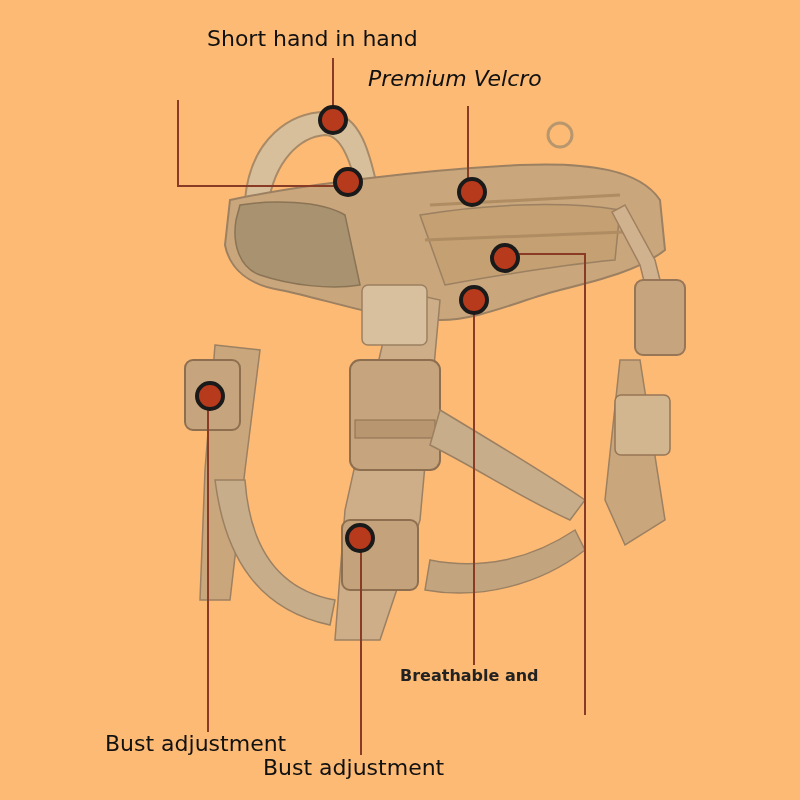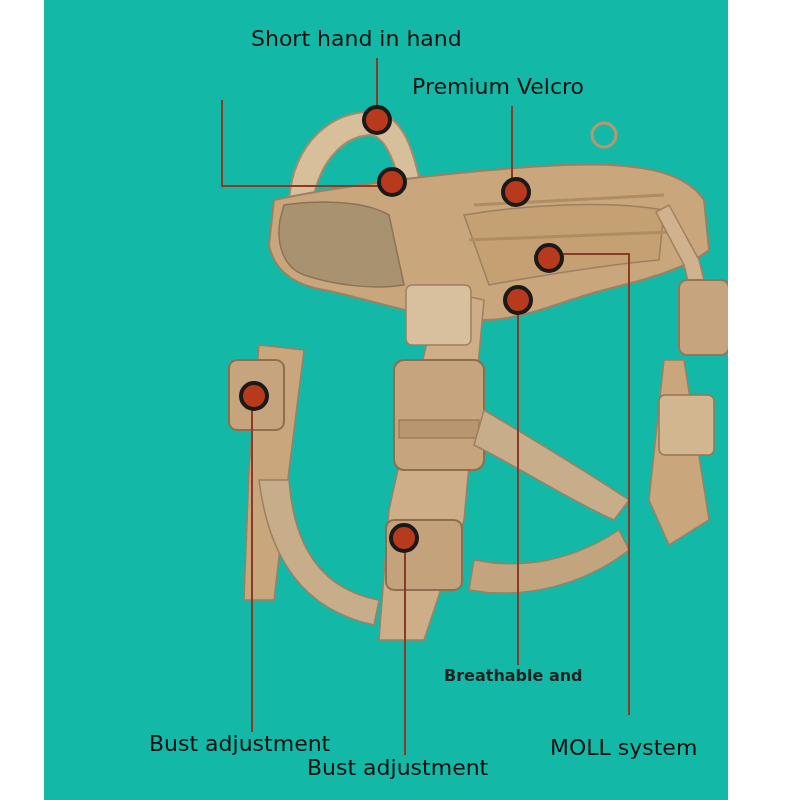--- a/index.html
+++ b/index.html
@@ -1,16 +1,16 @@
 <!DOCTYPE html>
 <html><head>
 <meta charset="utf-8">
 <style>
   html,body{margin:0;padding:0;background:#ffffff;}
-  #stage{position:relative;width:684px;height:800px;overflow:hidden;background:#14b8a6;font-family:"DejaVu Sans","Liberation Sans",sans-serif;margin-left:44px;}
+  #stage{position:relative;width:800px;height:800px;overflow:hidden;background:#fdba74;font-family:"DejaVu Sans","Liberation Sans",sans-serif;}
   svg{position:absolute;left:0;top:0;}
   .label{position:absolute;color:#111;font-size:22px;white-space:nowrap;line-height:1;}
   .label.small{font-size:16px;font-weight:bold;color:#222;text-align:center;}
 </style>
 </head>
 <body>
 
 <div id="stage">
 
   <svg width="800" height="800" viewBox="0 0 800 800">
@@ -78,18 +78,17 @@
       <g>
           <circle cx="210" cy="396" r="13" fill="#b83a1d" stroke="#1a1a1a" stroke-width="4"></circle>
         </g>
       <g>
           <circle cx="360" cy="538" r="13" fill="#b83a1d" stroke="#1a1a1a" stroke-width="4"></circle>
         </g>
     </g>
   </svg>
 
   <div class="label" style="left:207px;top:28px;">Short hand in hand</div>
-  <div class="label" style="left:368px;top:76px;">Premium Velcro</div>
+  <div class="label" style="left:368px;top:68px;font-style:italic;">Premium Velcro</div>
   <div class="label small" style="left:400px;top:668px;">Breathable and</div>
-  <div class="label" style="left:506px;top:737px;">MOLL system</div>
   <div class="label" style="left:105px;top:733px;">Bust adjustment</div>
   <div class="label" style="left:263px;top:757px;">Bust adjustment</div>
 </div>
 
 </body></html>

